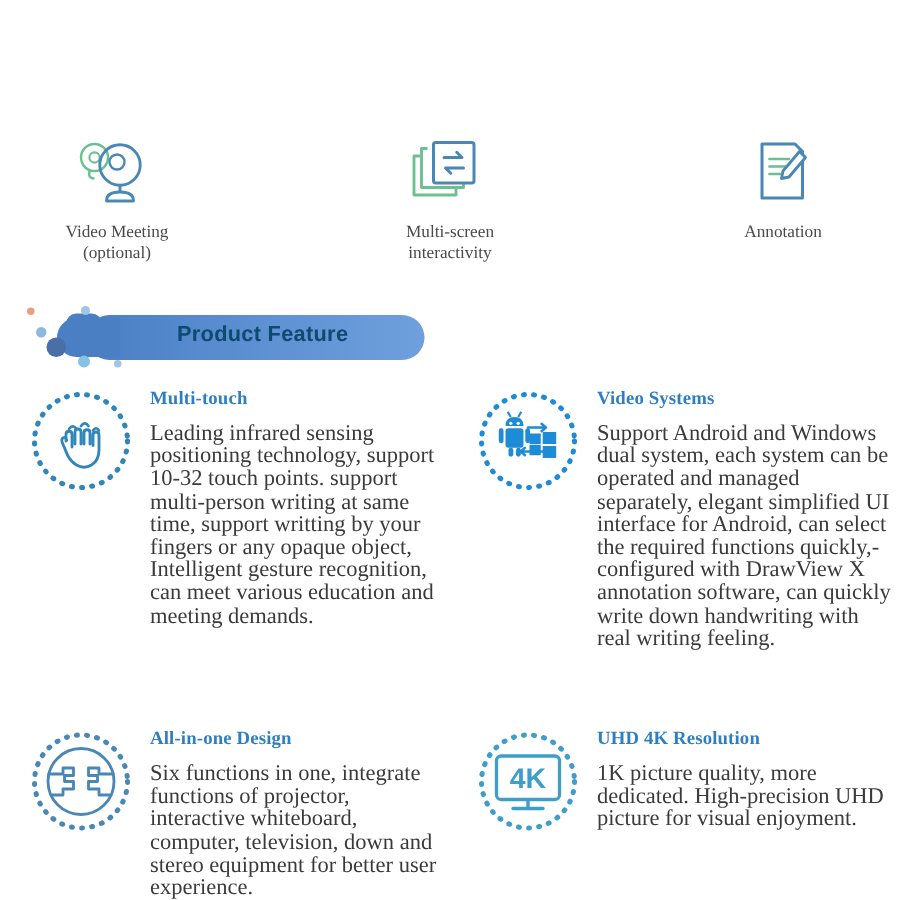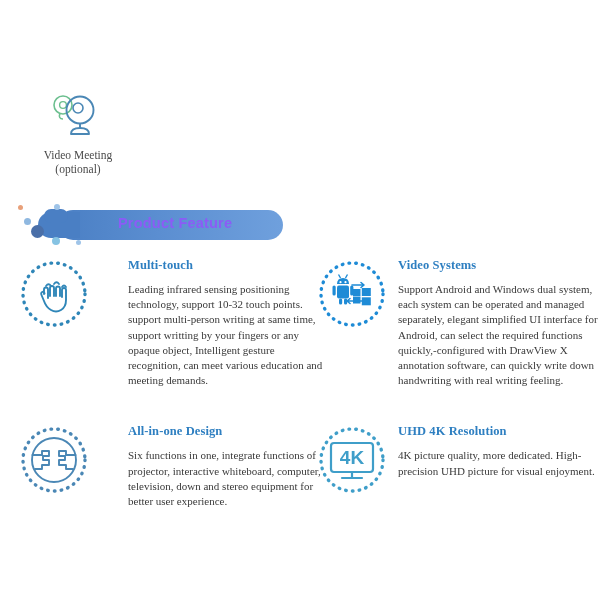--- a/index.html
+++ b/index.html
@@ -52,21 +52,21 @@
     width: 225px; height: 30px;
     border-radius: 15px;
     background: linear-gradient(90deg, #4a7fc4 0%, #5b8ed1 45%, #6fa0dd 100%);
   }
   .banner-label {
     position: absolute;
     left: 118px; top: 11px;
     font-family: "Liberation Sans", "DejaVu Sans", sans-serif;
     font-size: 14.5px;
     font-weight: bold;
-    color: #8b5cf6;
+    color: #0c4a6e;
     letter-spacing: 0.2px;
   }
   
   .blob {
     position: absolute;
     left: 38px; top: 8px;
     width: 42px; height: 26px;
     background: #4a7fc4;
     border-radius: 14px 0 0 14px;
   }
@@ -88,42 +88,42 @@
   
   .features {
     position: absolute;
     top: 256px; left: 0; width: 600px;
   }
   .feature-row { display: flex; width: 600px; }
   .feature {
     display: flex;
     align-items: flex-start;
   }
-  .feature.left  { width: 308px; padding-left: 18px; gap: 28px; }
+  .feature.left  { width: 308px; padding-left: 18px; }
   .feature.right { width: 292px; padding-left: 8px; }
 
   .f-icon {
     width: 72px; height: 72px;
     flex: 0 0 72px;
     position: relative;
     margin-right: 10px;
     margin-top: 2px;
   }
   .f-body { padding-top: 2px; }
   .f-title {
     font-family: "Liberation Serif", "DejaVu Serif", serif;
     font-weight: bold;
     font-size: 12.5px;
     color: #2e7fc1;
     margin-bottom: 9px;
     letter-spacing: 0.1px;
   }
   .f-desc {
     font-family: "Liberation Serif", "DejaVu Serif", serif;
-    font-size: 11px;
+    font-size: 15px;
     line-height: 15.2px;
     color: #3a3a3a;
   }
   .feature.left .f-desc  { width: 198px; }
   .feature.right .f-desc { width: 200px; }
 
   .row2 { margin-top: 16px; }
 </style>
 </head>
 <body>
@@ -144,21 +144,50 @@
           <circle cx="29" cy="18" r="5" fill="none" stroke="#4a87b5" stroke-width="1.6"></circle>
           <path d="M31 33.5 L31 38" fill="none" stroke="#4a87b5" stroke-width="1.9"></path>
           <path d="M22 44 Q22 38 31 38 Q40 38 40 44 Z" fill="none" stroke="#4a87b5" stroke-width="1.9" stroke-linejoin="round"></path>
         </svg>
       </div>
       <div class="top-label">Video Meeting
 (optional)</div>
     </div>
 
 
-
+    <div class="top-item">
+      <div class="top-icon">
+        <svg width="52" height="48" viewBox="0 0 52 48">
+          <path d="M6 14 L2 14 L2 40 L30 40 L30 36" fill="none" stroke="#6cbf8f" stroke-width="1.9" stroke-linejoin="round"></path>
+          <path d="M11 9 L7 9 L7 35 L35 35 L35 31" fill="none" stroke="#6cbf8f" stroke-width="1.9" stroke-linejoin="round"></path>
+          <rect x="15" y="5" width="27" height="27" rx="1.5" fill="#fff" stroke="#4a87b5" stroke-width="2"></rect>
+          <g stroke="#4a87b5" fill="none" stroke-width="2" stroke-linecap="round" stroke-linejoin="round">
+            <path d="M22 15 L34 15 L30.5 11.5"></path>
+            <path d="M35 22 L23 22 L26.5 25.5"></path>
+          </g>
+        </svg>
+      </div>
+      <div class="top-label">Multi-screen
+interactivity</div>
+    </div>
+
+    <div class="top-item">
+      <div class="top-icon">
+        <svg width="48" height="48" viewBox="0 0 48 48">
+          <path d="M10 6 L32 6 L37 11 L37 42 L10 42 Z" fill="#fff" stroke="#4a87b5" stroke-width="2" stroke-linejoin="round"></path>
+          <g stroke="#6cbf8f" stroke-width="1.8" stroke-linecap="round">
+            <line x1="15" y1="16" x2="28" y2="16"></line>
+            <line x1="15" y1="21" x2="26" y2="21"></line>
+            <line x1="15" y1="26" x2="22" y2="26"></line>
+          </g>
+          <path d="M24 24 L35 11 L39 15 L28 28 L23 29 Z" fill="#fff" stroke="#4a87b5" stroke-width="1.9" stroke-linejoin="round"></path>
+        </svg>
+      </div>
+      <div class="top-label">Annotation</div>
+    </div>
 
 
   </div>
 
   <div class="banner-wrap">
     <div class="banner-bar"></div>
     <div class="blob"></div>
     <div class="blob2"></div>
     <span class="dot dot-orange"></span>
     <span class="dot dot-lb1"></span>
@@ -228,21 +257,21 @@
           </svg>
         </div>
         <div class="f-body">
           <div class="f-title">Video Systems</div>
           <div class="f-desc">Support Android and Windows dual system, each system can be operated and managed separately, elegant simplified UI interface for Android, can select the required functions quickly,-configured with DrawView X annotation software, can quickly write down handwriting with real writing feeling.</div>
         </div>
       </div>
 
     </div>
 
-    <div class="feature-row row2" style="margin-top:34px;">
+    <div class="feature-row row2" style="margin-top:49px;">
 
       <div class="feature left">
         <div class="f-icon">
           <svg width="72" height="72" viewBox="0 0 72 72">
             <circle cx="36" cy="36" r="31" fill="none" stroke="#4a87b5" stroke-width="3.4" stroke-linecap="round" stroke-dasharray="0.6 6.2"></circle>
             <circle cx="36" cy="36" r="22" fill="none" stroke="#4a87b5" stroke-width="1.9"></circle>
             <path d="M14.5 31 L24 31 L24 27 L31 27 L31 32 L25 32 L25 36 L31 36 L31 41
                      L24 41 L24 45 L17 45" fill="none" stroke="#4a87b5" stroke-width="1.9" stroke-linejoin="round" stroke-linecap="round"></path>
             <path d="M57.5 31 L48 31 L48 27 L41 27 L41 32 L47 32 L47 36 L41 36 L41 41
                      L48 41 L48 45 L55 45" fill="none" stroke="#4a87b5" stroke-width="1.9" stroke-linejoin="round" stroke-linecap="round"></path>
@@ -259,21 +288,21 @@
           <svg width="72" height="72" viewBox="0 0 72 72">
             <circle cx="36" cy="36" r="31" fill="none" stroke="#3f9ec9" stroke-width="3.4" stroke-linecap="round" stroke-dasharray="0.6 6.2"></circle>
             <rect x="15" y="19" width="42" height="29" rx="3" fill="#fff" stroke="#3f9ec9" stroke-width="2.2"></rect>
             <line x1="36" y1="48" x2="36" y2="54" stroke="#3f9ec9" stroke-width="2.2"></line>
             <line x1="26" y1="54" x2="46" y2="54" stroke="#3f9ec9" stroke-width="2.2" stroke-linecap="round"></line>
             <text x="36" y="40" text-anchor="middle" font-family="Liberation Sans, DejaVu Sans, sans-serif" font-size="19" font-weight="bold" fill="#3f9ec9">4K</text>
           </svg>
         </div>
         <div class="f-body">
           <div class="f-title">UHD 4K Resolution</div>
-          <div class="f-desc">4K picture quality, more dedicated. High-precision UHD picture for visual enjoyment.</div>
+          <div class="f-desc">1K picture quality, more dedicated. High-precision UHD picture for visual enjoyment.</div>
         </div>
       </div>
 
     </div>
 
   </div>
 
 </div>
 
 </body></html>

